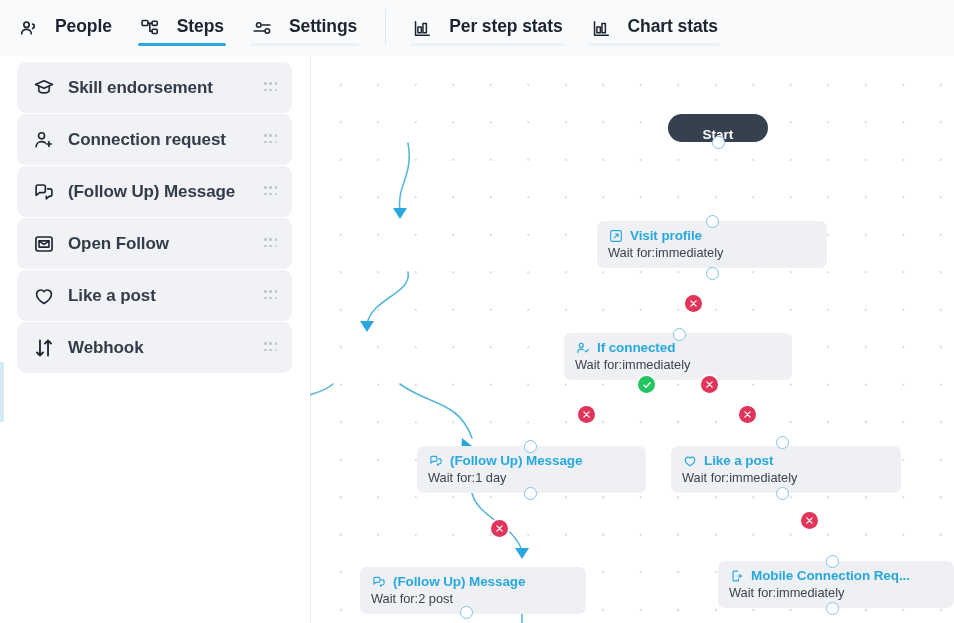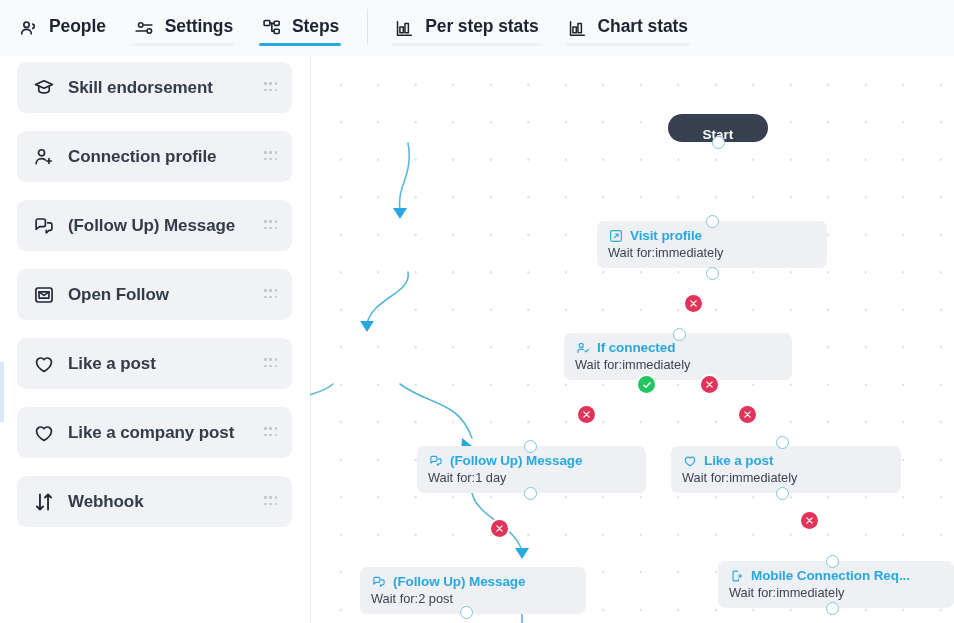--- a/index.html
+++ b/index.html
@@ -15,21 +15,21 @@
   .topbar {
     position: absolute; top: 0; left: 0; width: 954px; height: 56px;
     background: #f8fafc;
     display: flex; align-items: flex-start;
     z-index: 40;
   }
   .tabgroup { display: flex; align-items: center; height: 56px; }
   .tabgroup.primary { padding-left: 4px; }
   .tab {
     position: relative;
-    display: flex; align-items: center; gap: 10px;
+    display: flex; align-items: center; gap: 16px;
     height: 56px;
     padding: 0 14px;
     cursor: pointer;
     color: #1b2430;
     font-size: 17.5px;
     font-weight: 700;
     letter-spacing: -0.1px;
     white-space: nowrap;
   }
   .tab .t-label { line-height: 1; padding-bottom: 2px; }
@@ -54,21 +54,21 @@
     z-index: 30;
   }
   .sb-accent {
     position: absolute; left: 0; top: 306px; width: 4px; height: 60px;
     background: #d7e9f5;
   }
   .sb-scroll { position: absolute; inset: 0; padding: 6px 18px 0 17px; }
   .step-item {
     position: relative;
     height: 51px;
-    margin-bottom: 18px;
+    margin-bottom: 1px;
     background: #f0f2f5;
     border-radius: 9px;
     display: flex; align-items: center;
     padding: 0 14px 0 15px;
     cursor: pointer;
   }
   .step-item .s-ico {
     width: 24px; height: 24px; flex: 0 0 24px;
     display: flex; align-items: center; justify-content: center;
     color: #1f2733;
@@ -170,46 +170,46 @@
           <svg width="20" height="20" viewBox="0 0 24 24" fill="none" stroke="#1b2430" stroke-width="2" stroke-linecap="round" stroke-linejoin="round">
             <circle cx="9" cy="8" r="3.2"></circle>
             <path d="M3.2 19c0-3.3 2.6-5.4 5.8-5.4s5.8 2.1 5.8 5.4"></path>
             <path d="M16.4 7.3a2.7 2.7 0 0 1 0 5.2"></path>
           </svg>
         </span>
         <span class="t-label">People</span>
         <span class="underline"></span>
       </div>
 
+      <div class="tab active">
+        <span class="t-ico">
+          <svg width="20" height="20" viewBox="0 0 24 24" fill="none" stroke="#1b2430" stroke-width="1.9" stroke-linecap="round" stroke-linejoin="round">
+            <rect x="2.5" y="3" width="7" height="6" rx="1.3"></rect>
+            <rect x="14.5" y="3.8" width="6.2" height="5" rx="1.2"></rect>
+            <rect x="14.5" y="13.5" width="6.2" height="5" rx="1.2"></rect>
+            <path d="M9.5 6h2.3v9.8h2.7M11.8 6.3h2.7"></path>
+          </svg>
+        </span>
+        <span class="t-label">Steps</span>
+        <span class="underline"></span>
+      </div>
+
       <div class="tab faint">
         <span class="t-ico">
           <svg width="20" height="20" viewBox="0 0 24 24" fill="none" stroke="#1b2430" stroke-width="1.9" stroke-linecap="round" stroke-linejoin="round">
             <path d="M2.5 15.5h13"></path>
               <circle cx="18.4" cy="15.5" r="2.7"></circle>
             <path d="M21.5 8.4h-9.3"></path>
               <circle cx="8.1" cy="8.4" r="2.7"></circle>
           </svg>
         </span>
         <span class="t-label">Settings</span>
         <span class="underline"></span>
       </div>
 
-      <div class="tab active">
-        <span class="t-ico">
-          <svg width="20" height="20" viewBox="0 0 24 24" fill="none" stroke="#1b2430" stroke-width="1.9" stroke-linecap="round" stroke-linejoin="round">
-            <rect x="2.5" y="3" width="7" height="6" rx="1.3"></rect>
-            <rect x="14.5" y="3.8" width="6.2" height="5" rx="1.2"></rect>
-            <rect x="14.5" y="13.5" width="6.2" height="5" rx="1.2"></rect>
-            <path d="M9.5 6h2.3v9.8h2.7M11.8 6.3h2.7"></path>
-          </svg>
-        </span>
-        <span class="t-label">Steps</span>
-        <span class="underline"></span>
-      </div>
-
     </div>
 
     <div class="divider-v"></div>
 
     <div class="tabgroup">
 
       <div class="tab faint">
         <span class="t-ico">
           <svg width="19" height="19" viewBox="0 0 24 24" fill="none" stroke="#1b2430" stroke-width="1.9" stroke-linecap="round" stroke-linejoin="round">
             <path d="M3.2 3.6v16.8h17.4"></path>
@@ -260,21 +260,21 @@
       </div>
 
       <div class="step-item">
         <span class="s-ico">
           <svg width="22" height="22" viewBox="0 0 24 24" fill="none" stroke="#1f2733" stroke-width="1.8" stroke-linecap="round" stroke-linejoin="round">
             <circle cx="9.3" cy="7.4" r="3.3"></circle>
             <path d="M3.4 19.4c0-3.3 2.6-5.6 5.9-5.6 1.6 0 3 .5 4.1 1.4"></path>
             <path d="M17.4 13.8v5.3M14.8 16.4h5.2"></path>
           </svg>
         </span>
-        <span class="s-label">Connection profile</span>
+        <span class="s-label">Connection request</span>
         <span class="drag-handle">
             <i></i>
             <i></i>
             <i></i>
             <i></i>
             <i></i>
             <i></i>
           </span>
       </div>
 
@@ -327,36 +327,20 @@
         <span class="drag-handle">
             <i></i>
             <i></i>
             <i></i>
             <i></i>
             <i></i>
             <i></i>
           </span>
       </div>
 
-      <div class="step-item">
-        <span class="s-ico">
-          <svg width="22" height="22" viewBox="0 0 24 24" fill="none" stroke="#1f2733" stroke-width="1.8" stroke-linecap="round" stroke-linejoin="round">
-            <path d="M12 20.2s-8.1-4.9-8.1-10.1A4.5 4.5 0 0 1 12 7.3a4.5 4.5 0 0 1 8.1 2.8c0 5.2-8.1 10.1-8.1 10.1z"></path>
-          </svg>
-        </span>
-        <span class="s-label">Like a company post</span>
-        <span class="drag-handle">
-            <i></i>
-            <i></i>
-            <i></i>
-            <i></i>
-            <i></i>
-            <i></i>
-          </span>
-      </div>
 
       <div class="step-item">
         <span class="s-ico">
           <svg width="22" height="22" viewBox="0 0 24 24" fill="none" stroke="#1f2733" stroke-width="2" stroke-linecap="round" stroke-linejoin="round">
             <path d="M7.6 3.8v16.4M4.3 16.9l3.3 3.3 3.3-3.3"></path>
             <path d="M16.4 20.2V3.8M13.1 7.1l3.3-3.3 3.3 3.3"></path>
           </svg>
         </span>
         <span class="s-label">Webhook</span>
         <span class="drag-handle">

